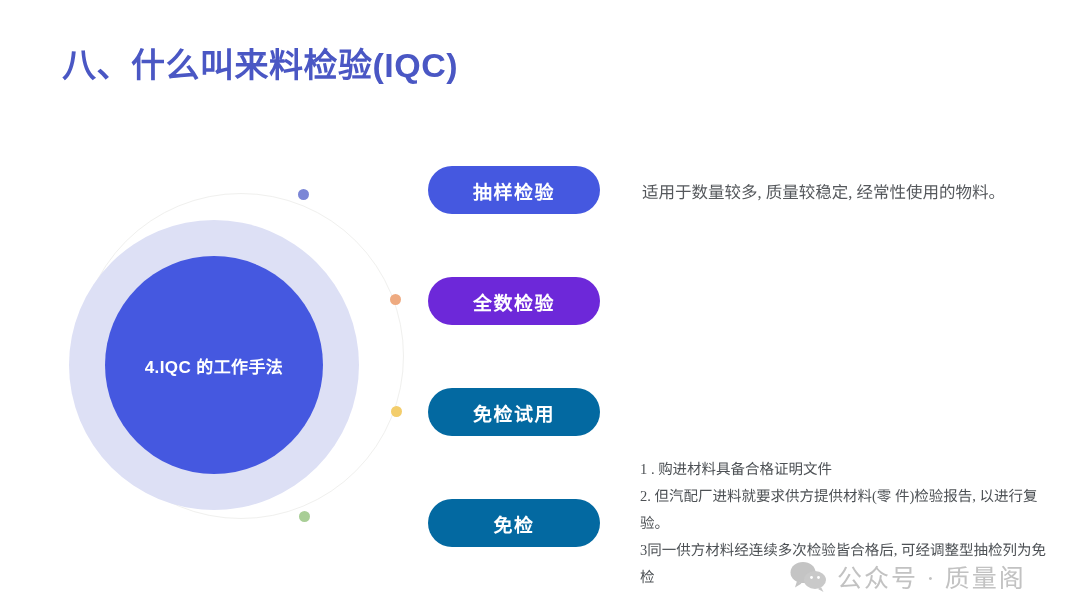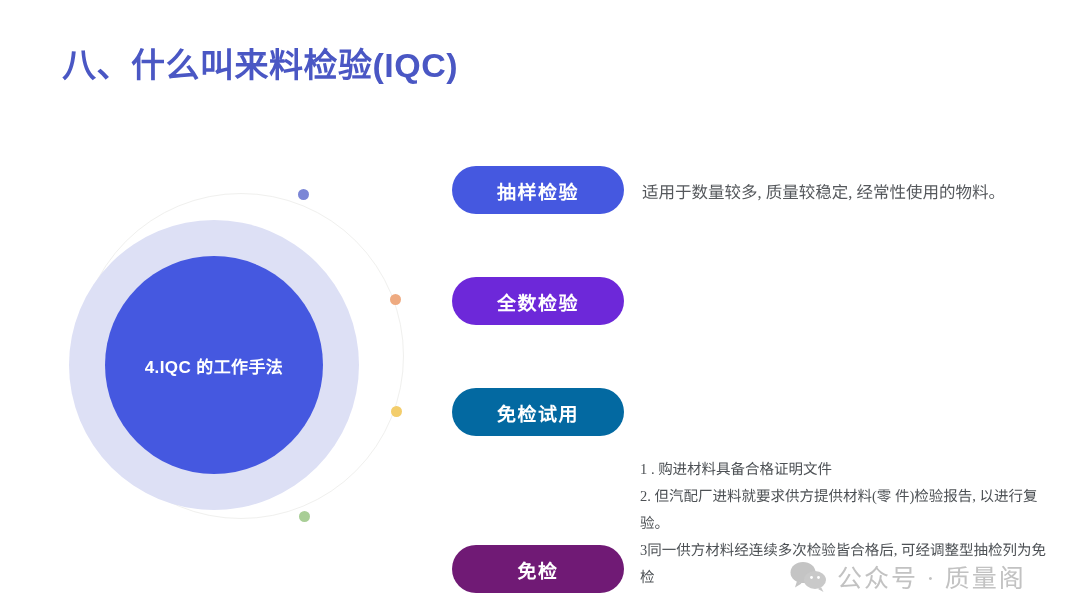--- a/index.html
+++ b/index.html
@@ -86,36 +86,36 @@
     border-radius: 50%;
   }
   .dot-blue   { left: 238px; top: 14px;  background: #7b86d6; }
   .dot-orange { left: 330px; top: 119px; background: #eeaa80; }
   .dot-yellow { left: 331px; top: 231px; background: #f3cd6b; }
   .dot-green  { left: 239px; top: 336px; background: #a8ce96; }
 
   
   .pill {
     position: absolute;
-    left: 452px;
+    left: 428px;
     width: 172px;
     height: 48px;
     border-radius: 24px;
     display: flex;
     align-items: center;
     justify-content: center;
     color: #ffffff;
     font-size: 19px;
     font-weight: bold;
     letter-spacing: 1.5px;
   }
   .pill-1 { top: 166px; background: #4558e0; }
   .pill-2 { top: 277px; background: #6d28d9; }
   .pill-3 { top: 388px; background: #0369a1; }
-  .pill-4 { top: 499px; background: #701a75; margin-top: 46px; }
+  .pill-4 { top: 499px; background: #0369a1; }
 
   
   .desc {
     position: absolute;
     left: 642px;
     width: 400px;
     color: #55585c;
     font-size: 16.5px;
     line-height: 30px;
     font-family: "Liberation Serif", "DejaVu Serif", serif;

